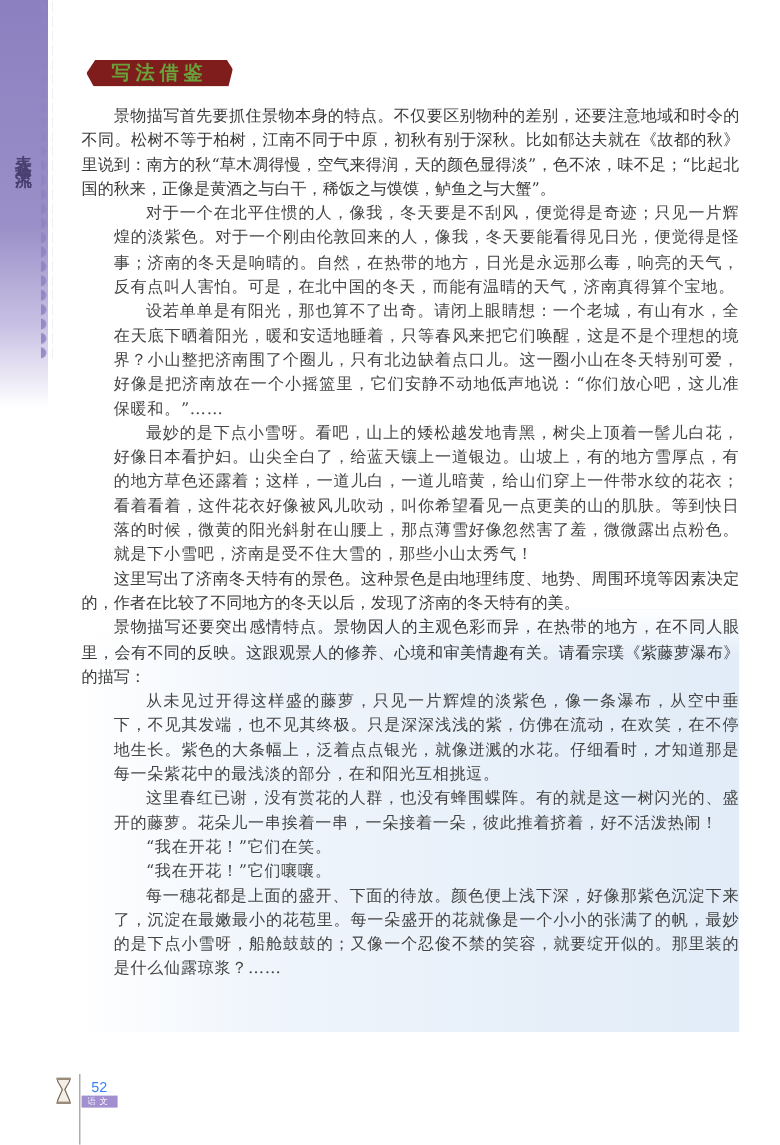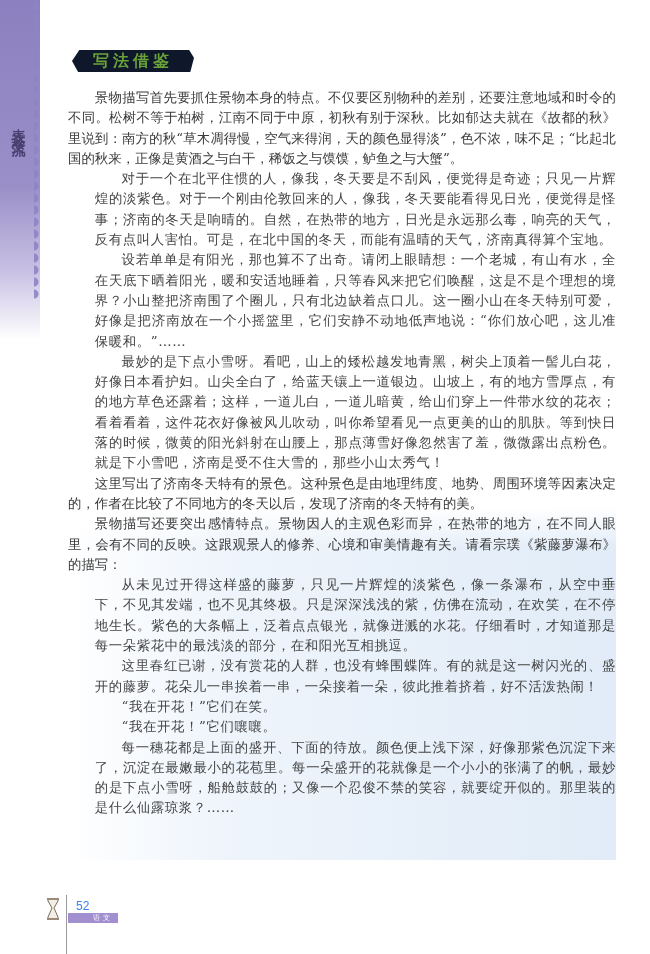--- a/index.html
+++ b/index.html
@@ -47,21 +47,21 @@
       writing-mode: vertical-rl;
       letter-spacing: 4px;
     }
     
     .banner {
       position: absolute;
       left: 72px;
       top: 50px;
       width: 122px;
       height: 22px;
-      background: #0f172a;
+      background: #7f1d1d;
       border-radius: 4px;
       clip-path: polygon(0 50%, 6% 0, 96% 0, 100% 35%, 97% 100%, 5% 100%);
       display: flex;
       align-items: center;
       justify-content: center;
     }
     .banner-text {
       font-family: "DejaVu Sans", "Liberation Sans", sans-serif;
       font-size: 16px;
       font-weight: bold;
@@ -137,21 +137,20 @@
       top: 913px;
       width: 30px;
       height: 10px;
       background: #a18fd0;
       color: #ffffff;
       font-family: "DejaVu Sans", "Liberation Sans", sans-serif;
       font-size: 7px;
       line-height: 10px;
       text-align: center;
       letter-spacing: 3px;
-      padding-left: 20px;
     }
   </style>
 </head>
 <body>
 
 <div class="side-strip"></div>
 <div class="side-strip-edge"></div>
 <div class="side-label">表达交流</div>
 
 <div class="banner">

